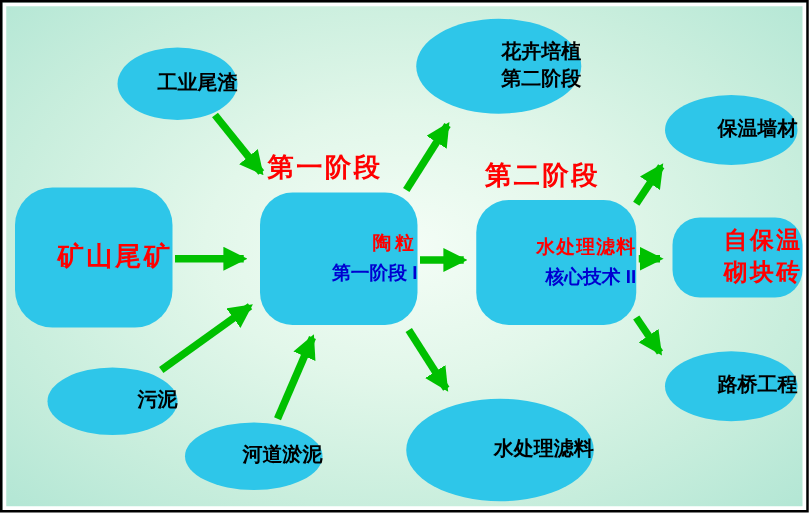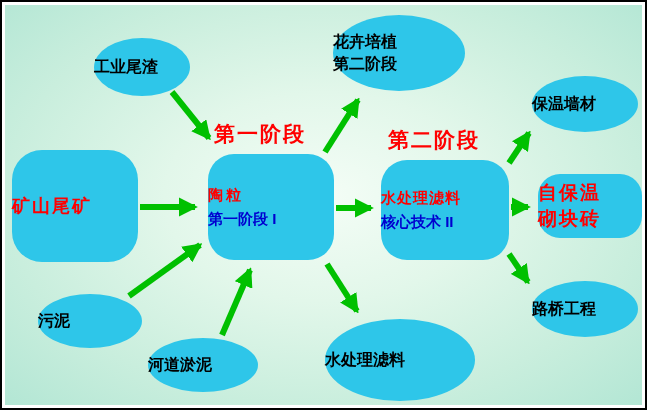--- a/index.html
+++ b/index.html
@@ -22,40 +22,40 @@
     position: absolute;
     left: 0; top: 0;
     width: 647px; height: 410px;
     pointer-events: none;
   }
   .node {
     position: absolute;
     background: #2EC6E9;
     display: flex;
     flex-direction: column;
-    align-items: flex-start;
+    align-items: flex-end;
     justify-content: center;
     font-weight: bold;
     text-align: center;
     line-height: 1.35;
   }
   .ellipse { border-radius: 50%; }
   .rrect   { border-radius: 26px; }
   .black-text { color: #000000; font-size: 16px; }
   .red-text   { color: #FF0000; }
   .blue-text  { color: #0000D0; }
   .stage-label {
     position: absolute;
     color: #FF0000;
     font-weight: bold;
     font-size: 21px;
     letter-spacing: 2px;
     white-space: nowrap;
   }
-  .node-title-lg { font-size: 18px; letter-spacing: 2px; }
+  .node-title-lg { font-size: 21px; letter-spacing: 2px; }
   .node-title    { font-size: 15px; letter-spacing: 3px; }
   .node-sub      { font-size: 15px; margin-top: 4px; }
   .brick-line    { font-size: 19px; letter-spacing: 2px; }
 </style>
 </head>
 <body>
 
 <div id="frame">
 
   <svg class="arrows" viewBox="0 0 647 410" xmlns="http://www.w3.org/2000/svg">

